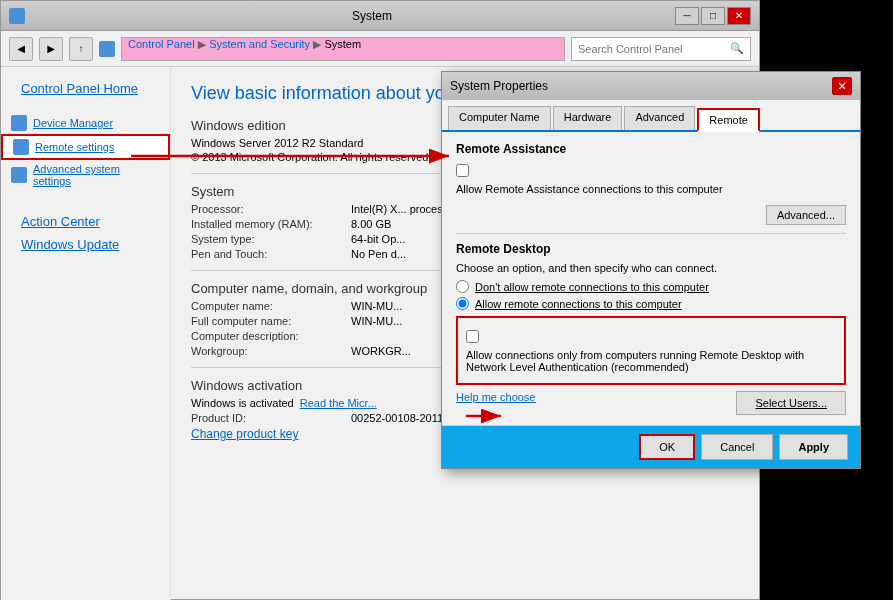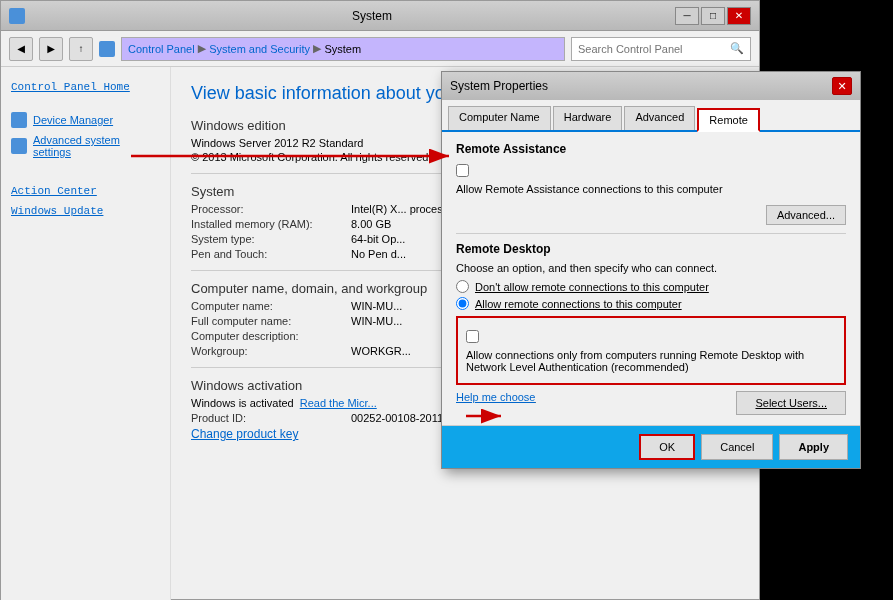--- a/index.html
+++ b/index.html
@@ -8,33 +8,33 @@
     
     .main-window { width: 760px; height: 600px; background: #f0f0f0; border: 1px solid #999; position: relative; }
     .title-bar { background: linear-gradient(to bottom, #d0d0d0, #b8b8b8); height: 30px; display: flex; align-items: center; justify-content: space-between; padding: 0 8px; border-bottom: 1px solid #999; }
     .title-bar-text { font-size: 12px; color: #000; flex: 1; text-align: center; }
     .title-bar-buttons { display: flex; gap: 2px; }
     .title-bar-btn { width: 24px; height: 18px; background: #d0d0d0; border: 1px solid #888; font-size: 10px; cursor: pointer; display: flex; align-items: center; justify-content: center; }
 
     
     .address-bar { height: 36px; background: #f0f0f0; border-bottom: 1px solid #ccc; display: flex; align-items: center; padding: 0 8px; gap: 6px; }
     .nav-btn { width: 24px; height: 24px; background: #e0e0e0; border: 1px solid #aaa; border-radius: 2px; display: flex; align-items: center; justify-content: center; font-size: 10px; cursor: pointer; }
-    .breadcrumb-path { background: #c4b5fd; border: 1px solid #aaa; flex: 1; height: 24px; display: flex; align-items: center; padding: 0 6px; font-size: 11px; color: #000; }
+    .breadcrumb-path { background: #f9a8d4; border: 1px solid #aaa; flex: 1; height: 24px; display: flex; align-items: flex-start; padding: 0 6px; font-size: 11px; color: #000; }
     .breadcrumb-sep { color: #666; margin: 0 3px; }
     .breadcrumb-link { color: #0066cc; cursor: pointer; }
     .search-box { background: #fff; border: 1px solid #aaa; width: 180px; height: 24px; display: flex; align-items: center; padding: 0 6px; }
     .search-input { border: none; outline: none; font-size: 11px; width: 100%; }
     .search-icon { color: #666; font-size: 11px; }
 
     
     .content-area { display: flex; height: calc(600px - 30px - 36px); }
 
     
     .sidebar { width: 170px; background: #f0f0f0; border-right: 1px solid #ddd; padding: 10px 0; }
-    .sidebar-link { padding: 4px 10px; color: #0066cc; cursor: pointer; font-size: 11px; text-decoration: underline; font-family: Liberation Mono, monospace; }
+    .sidebar-link { padding: 4px 20px; color: #0066cc; cursor: pointer; font-size: 13px; text-decoration: underline; }
     .sidebar-section { padding: 8px 10px 4px; font-size: 11px; color: #000; }
     .sidebar-item { display: flex; align-items: center; gap: 6px; padding: 3px 10px; cursor: pointer; }
     .sidebar-item-icon { width: 16px; height: 16px; background: #4a90d9; border-radius: 2px; flex-shrink: 0; }
     .sidebar-item-text { color: #0066cc; font-size: 11px; text-decoration: underline; }
 
     
     .main-content { flex: 1; padding: 16px 20px; overflow-y: auto; }
     .page-title { font-size: 18px; color: #0066cc; font-weight: normal; margin-bottom: 14px; }
     .section-heading { font-size: 13px; color: #333; margin: 10px 0 4px; }
     .info-row { display: flex; margin: 3px 0; font-size: 11px; }
@@ -121,20 +121,24 @@
 
   <div class="content-area">
 
     <div class="sidebar">
       <div class="sidebar-link">Control Panel Home</div>
       <div style="margin-top:12px;">
         <div class="sidebar-item">
           <div class="sidebar-item-icon" style="background:#4a90d9;"></div>
           <span class="sidebar-item-text">Device Manager</span>
         </div>
+        <div class="sidebar-item sidebar-highlight" style="background:#fff;">
+          <div class="sidebar-item-icon" style="background:#4a90d9;"></div>
+          <span class="sidebar-item-text">Remote settings</span>
+        </div>
         <div class="sidebar-item">
           <div class="sidebar-item-icon" style="background:#4a90d9;"></div>
           <span class="sidebar-item-text">Advanced system settings</span>
         </div>
       </div>
       <div style="margin-top:20px;">
         <div class="sidebar-link">Action Center</div>
         <div class="sidebar-link">Windows Update</div>
       </div>
     </div>

